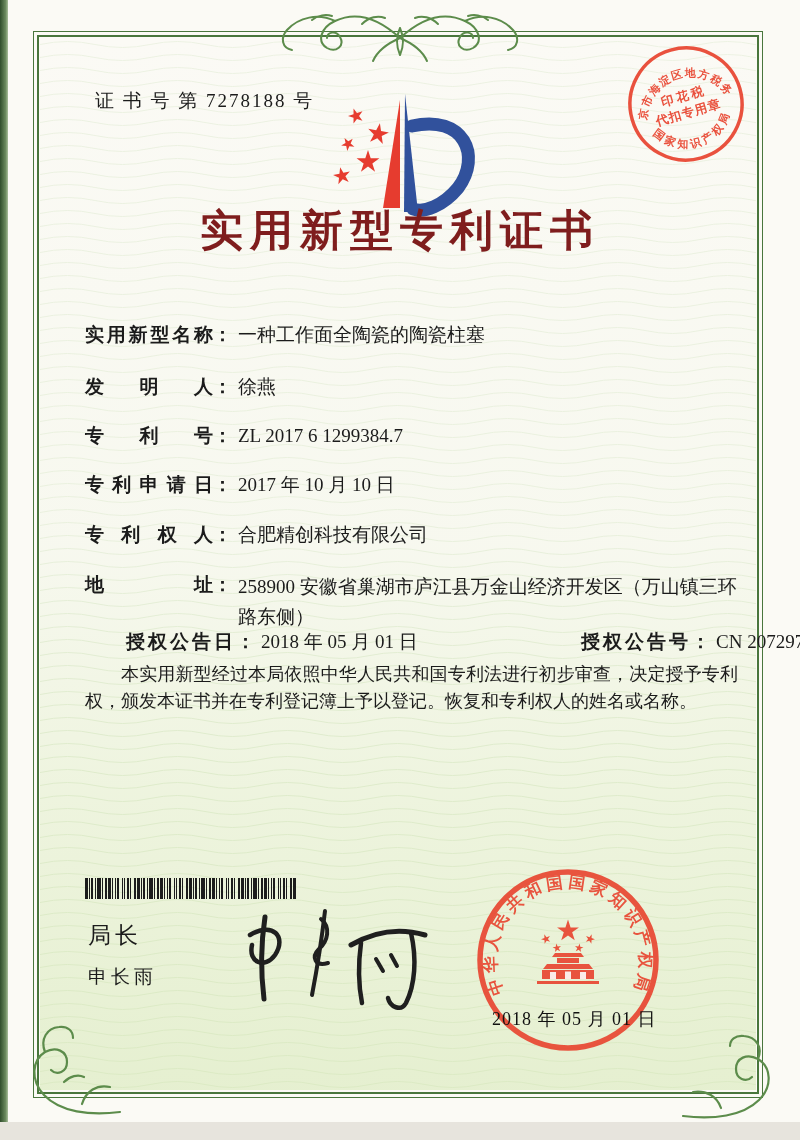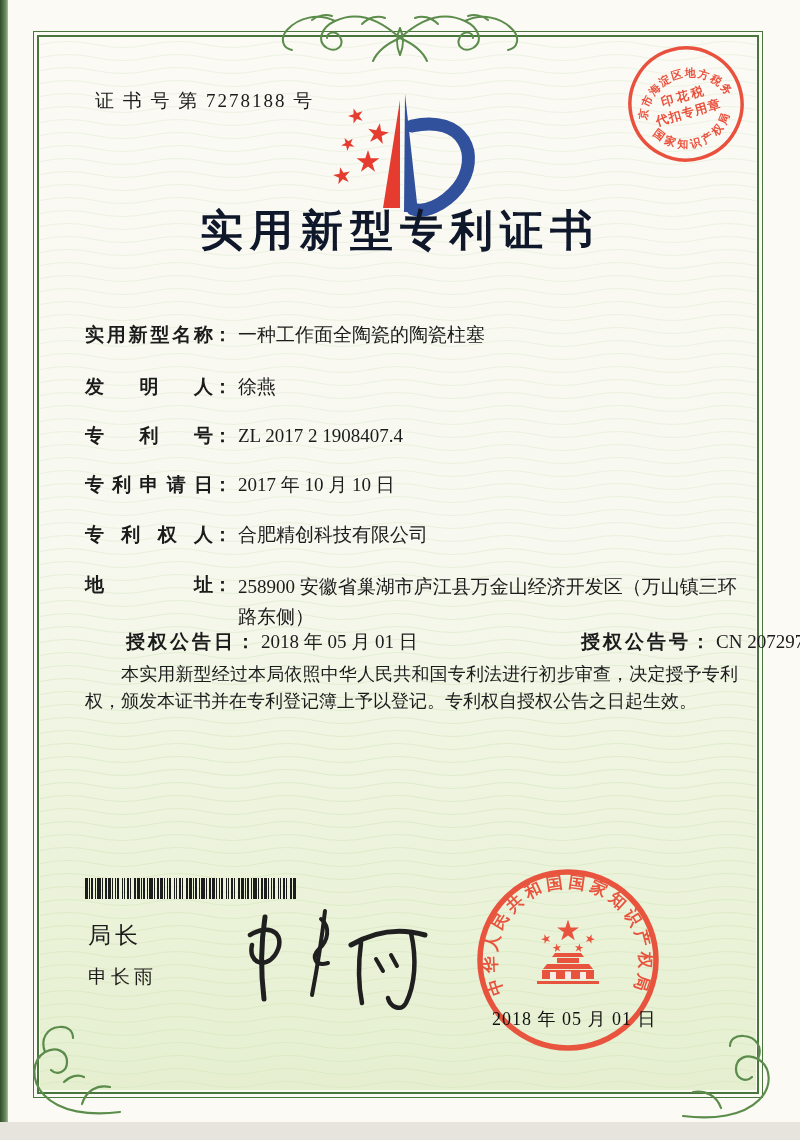--- a/index.html
+++ b/index.html
@@ -23,21 +23,21 @@
     -webkit-mask-image:linear-gradient(180deg,rgba(0,0,0,.28) 0%,rgba(0,0,0,.34) 45%,rgba(0,0,0,.75) 72%,rgba(0,0,0,.95) 100%);
     mask-image:linear-gradient(180deg,rgba(0,0,0,.28) 0%,rgba(0,0,0,.34) 45%,rgba(0,0,0,.75) 72%,rgba(0,0,0,.95) 100%);}
   .tint{position:absolute;left:40px;top:38px;width:716px;height:1052px;pointer-events:none;
     background:linear-gradient(180deg,rgba(244,247,238,0) 0%,rgba(236,243,221,.25) 48%,rgba(229,240,207,.6) 72%,rgba(224,237,199,.8) 100%);}
 
   .cert-no{position:absolute;left:95px;top:88px;font-size:19px;letter-spacing:2px;}
 
   .logo{position:absolute;left:312px;top:92px;}
 
   .title{position:absolute;left:0;top:202px;width:800px;text-align:center;
-    font-size:43px;font-weight:700;letter-spacing:7px;color:#0f172a;}
+    font-size:43px;font-weight:700;letter-spacing:7px;color:#7f1d1d;}
 
   .frow{position:absolute;left:85px;font-size:19px;white-space:nowrap;}
   .flabel{display:inline-block;width:128px;text-align:justify;text-align-last:justify;
     font-weight:700;vertical-align:top;}
   .fcolon{font-weight:700;}
   .fval{margin-left:6px;}
   .fval-block{display:inline-block;width:500px;white-space:normal;line-height:30px;vertical-align:top;}
   .grant-right{position:absolute;left:455px;top:0;white-space:nowrap;}
   .glabel{font-weight:700;letter-spacing:3px;margin-left:41px;}
 
@@ -134,40 +134,40 @@
 
   <div class="title">实用新型专利证书</div>
 
   <div class="frow" style="top:374px">
     <span class="flabel">发明人</span><span class="fcolon">：</span><span class="fval">徐燕</span>
   </div>
   <div class="frow" style="top:322px">
     <span class="flabel">实用新型名称</span><span class="fcolon">：</span><span class="fval">一种工作面全陶瓷的陶瓷柱塞</span>
   </div>
   <div class="frow" style="top:423px">
-    <span class="flabel">专利号</span><span class="fcolon">：</span><span class="fval">ZL 2017 2 1908407.4</span>
+    <span class="flabel">专利号</span><span class="fcolon">：</span><span class="fval">ZL 2017 6 1299384.7</span>
   </div>
   <div class="frow" style="top:472px">
     <span class="flabel">专利申请日</span><span class="fcolon">：</span><span class="fval">2017 年 10 月 10 日</span>
   </div>
   <div class="frow" style="top:522px">
     <span class="flabel">专利权人</span><span class="fcolon">：</span><span class="fval">合肥精创科技有限公司</span>
   </div>
   <div class="frow" style="top:572px">
     <span class="flabel">地址</span><span class="fcolon">：</span><span class="fval fval-block">258900 安徽省巢湖市庐江县万金山经济开发区（万山镇三环路东侧）</span>
   </div>
   <div class="frow" style="top:629px;width:655px">
     <span class="glabel">授权公告日</span><span class="fcolon">：</span><span class="fval">2018 年 05 月 01 日</span>
     <span class="grant-right">
       <span class="glabel">授权公告号</span><span class="fcolon">：</span><span class="fval">CN 207297321 U</span>
     </span>
   </div>
 
   <div class="paras">
-    <p>本实用新型经过本局依照中华人民共和国专利法进行初步审查，决定授予专利权，颁发本证书并在专利登记簿上予以登记。专利权自授权公告之日起生效。</p>
+    <p>本实用新型经过本局依照中华人民共和国专利法进行初步审查，决定授予专利权，颁发本证书并在专利登记簿上予以登记。恢复和专利权人的姓名或名称。</p>
   </div>
 
   <div class="barcode-wrap">
     <svg width="214" height="21">
         <rect x="0" y="0" width="3" height="21" fill="#1c1c1c"></rect>
         <rect x="4" y="0" width="1" height="21" fill="#1c1c1c"></rect>
         <rect x="6" y="0" width="2" height="21" fill="#1c1c1c"></rect>
         <rect x="10" y="0" width="1" height="21" fill="#1c1c1c"></rect>
         <rect x="12" y="0" width="4" height="21" fill="#1c1c1c"></rect>
         <rect x="17" y="0" width="1" height="21" fill="#1c1c1c"></rect>

